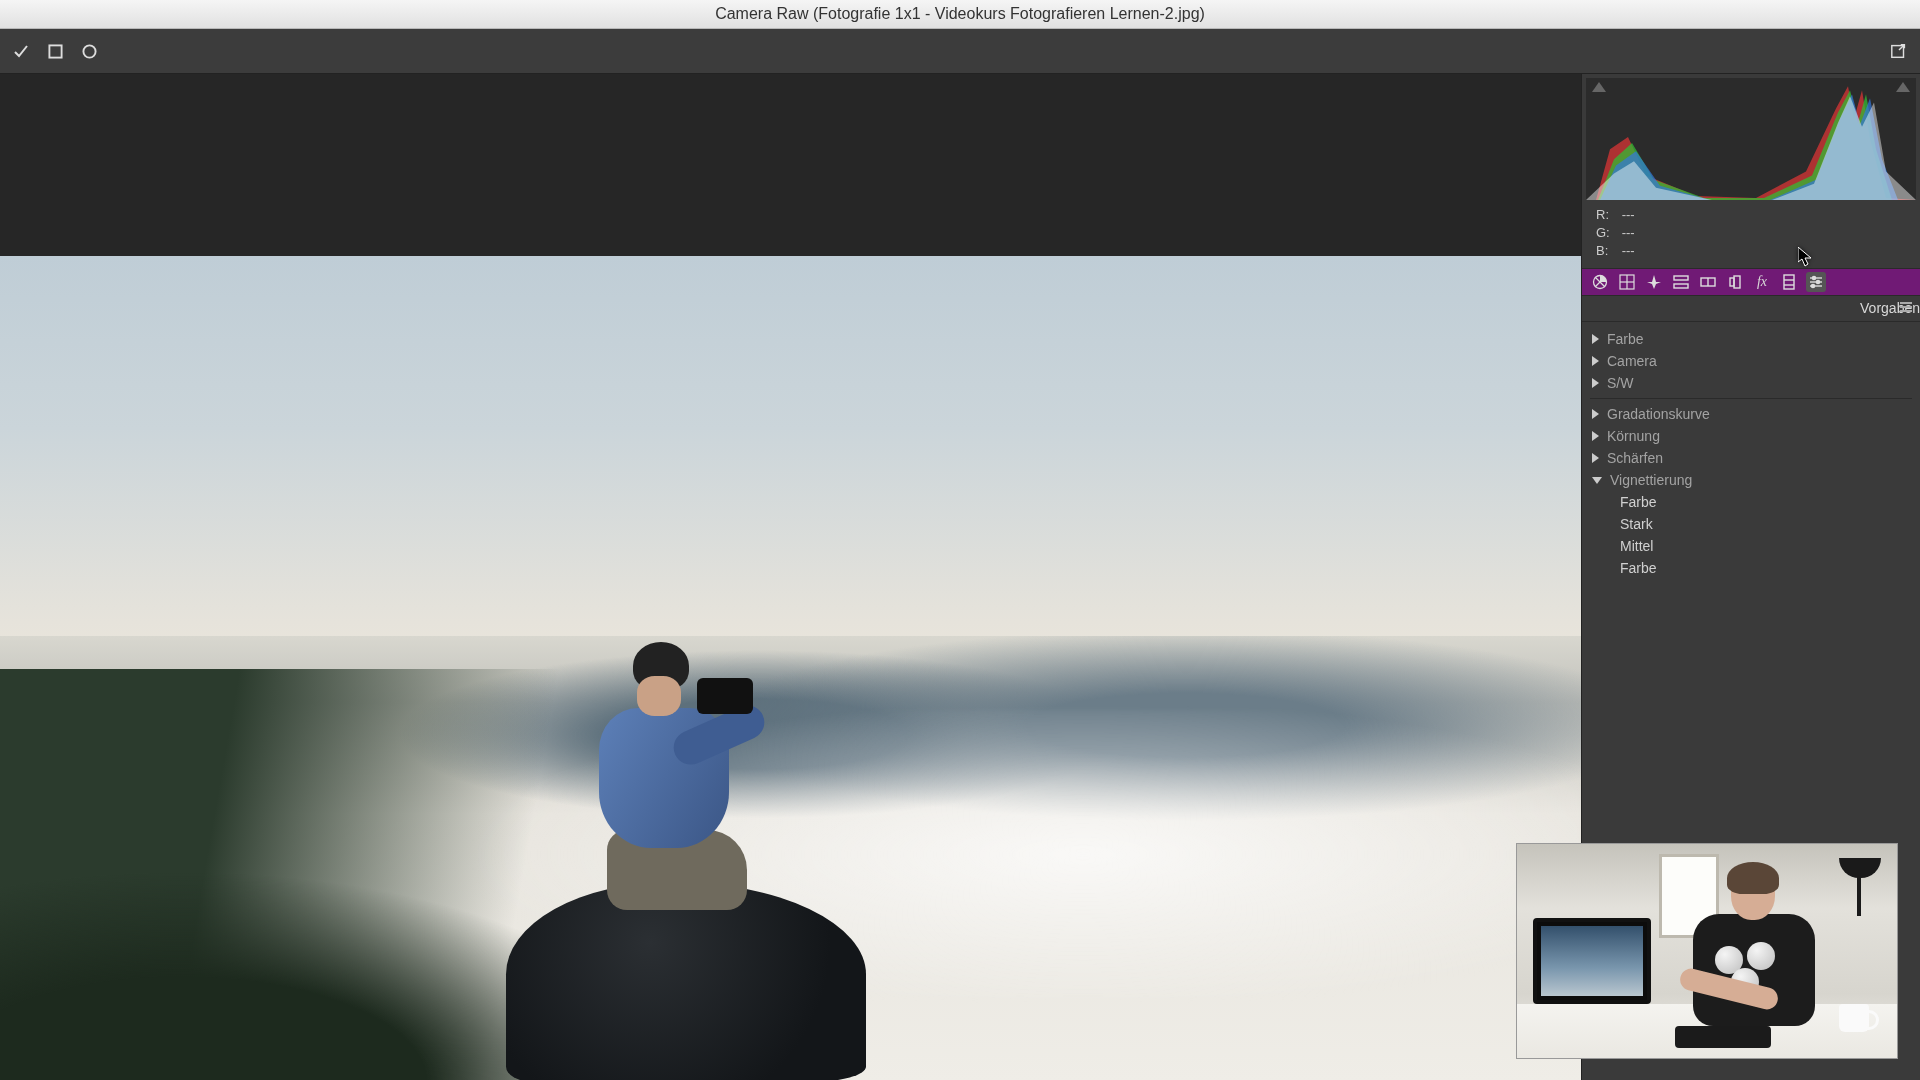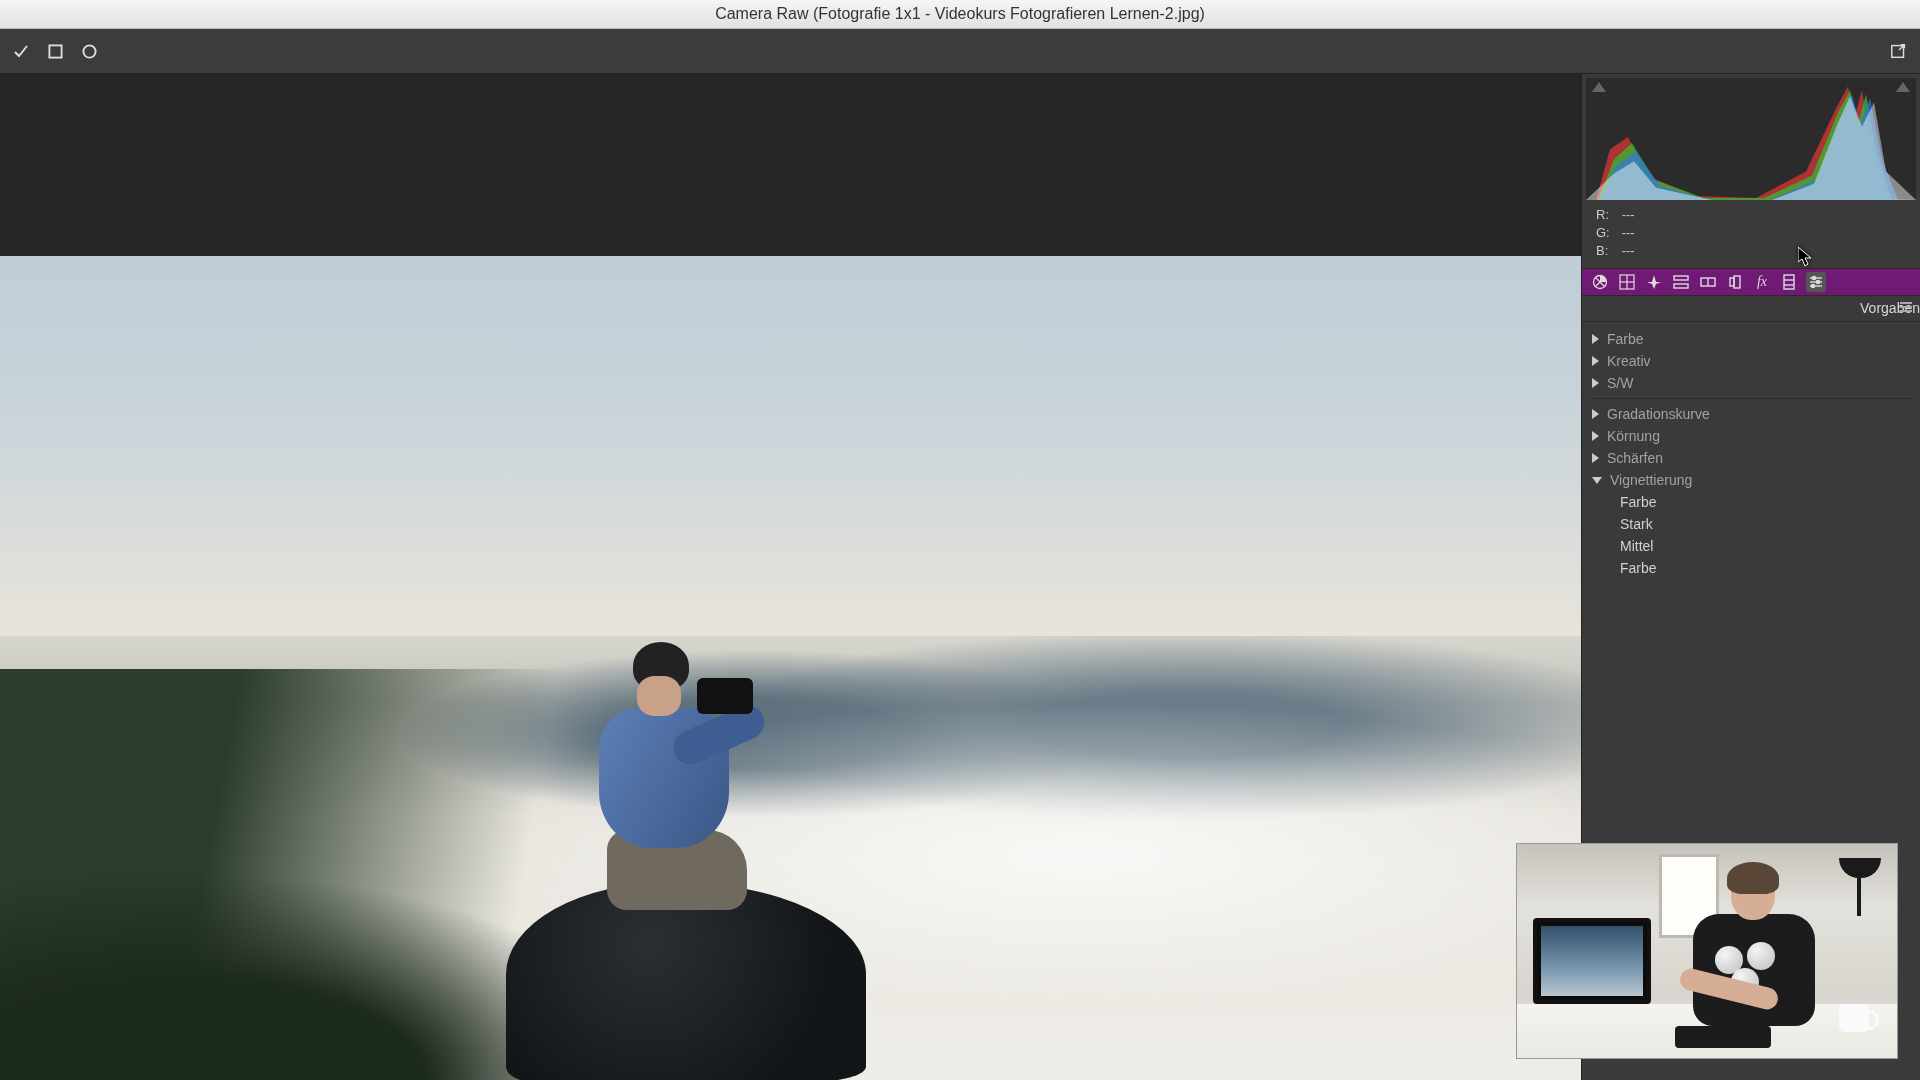--- a/index.html
+++ b/index.html
@@ -493,21 +493,21 @@
         </span>
       </div>
 
       <div class="preset-list">
         <div class="preset-group">
           <span class="triangle"></span>
           <span>Farbe</span>
         </div>
         <div class="preset-group">
           <span class="triangle"></span>
-          <span>Kreativ</span>
+          <span>Camera</span>
         </div>
         <div class="preset-group">
           <span class="triangle"></span>
           <span>S/W</span>
         </div>
 
         <div class="preset-divider"></div>
 
         <div class="preset-group">
           <span class="triangle"></span>

